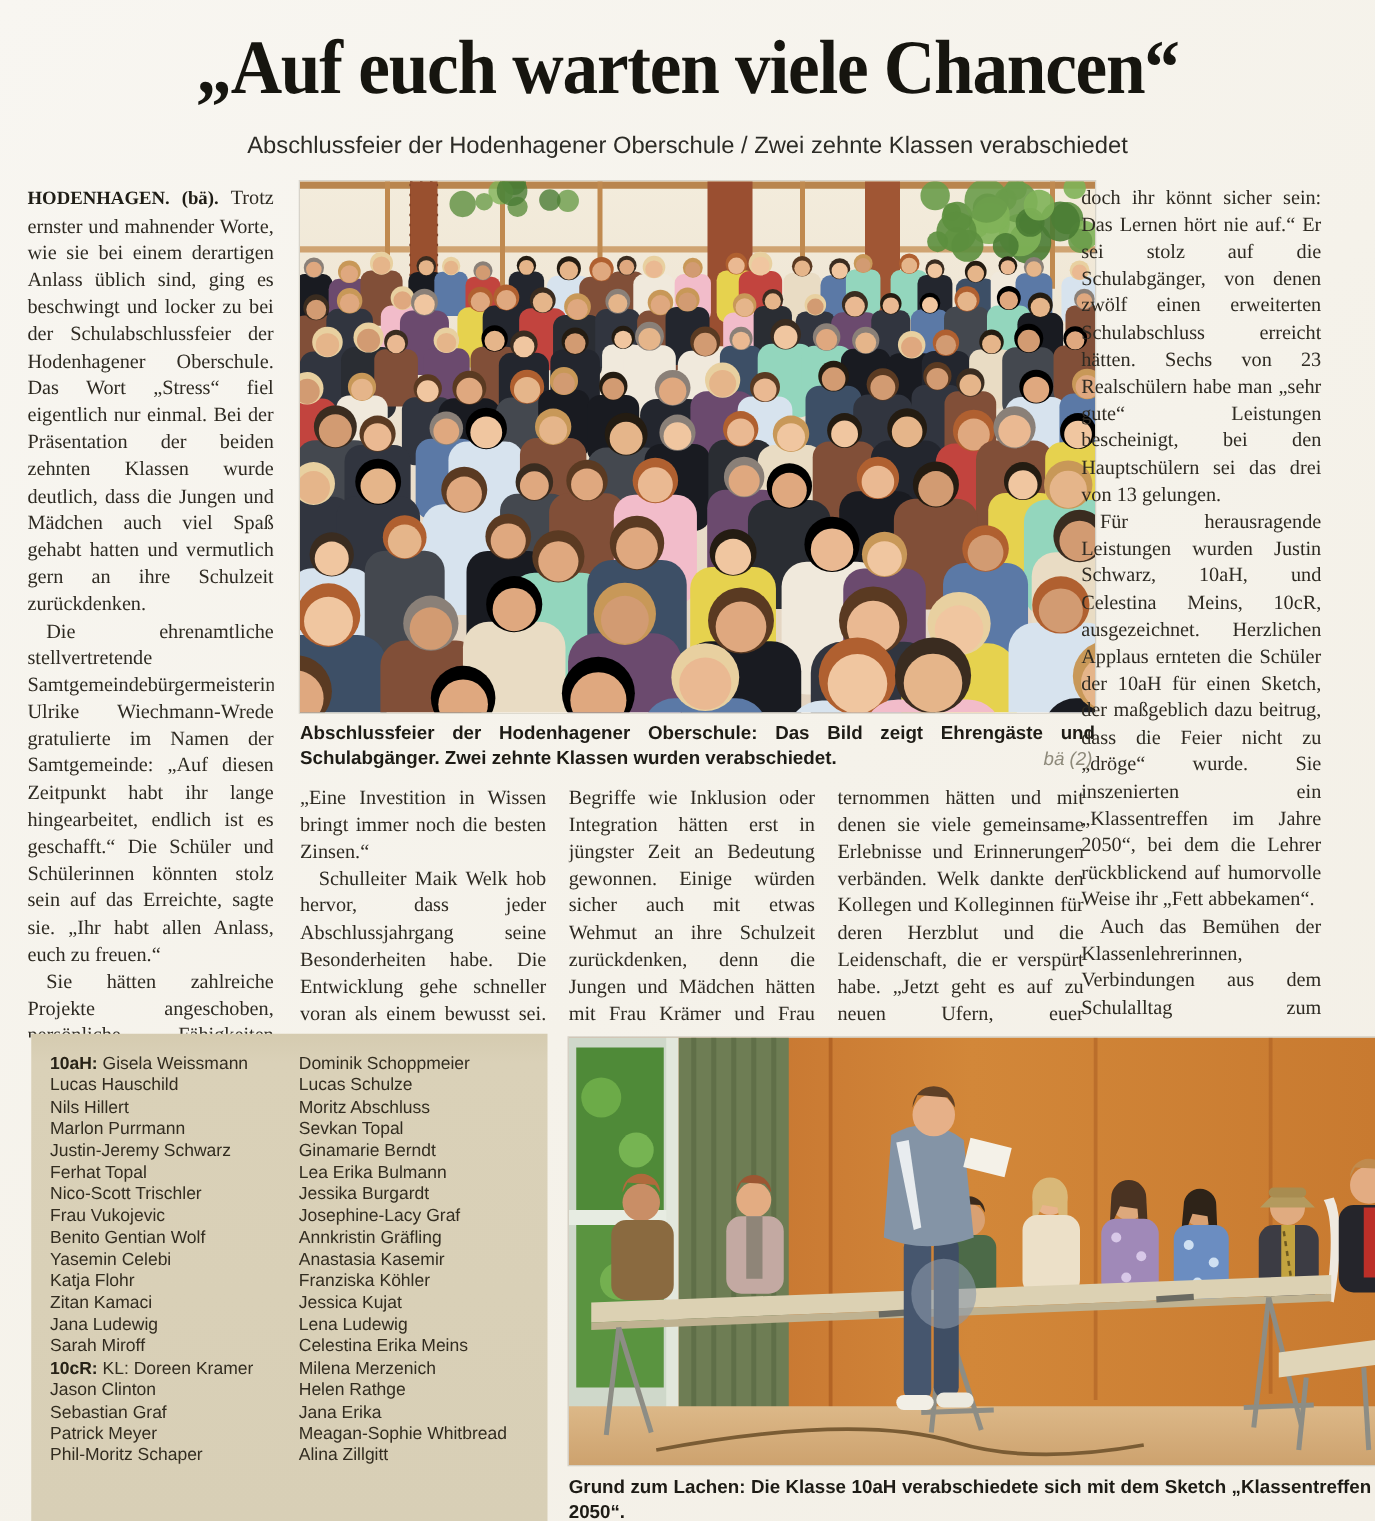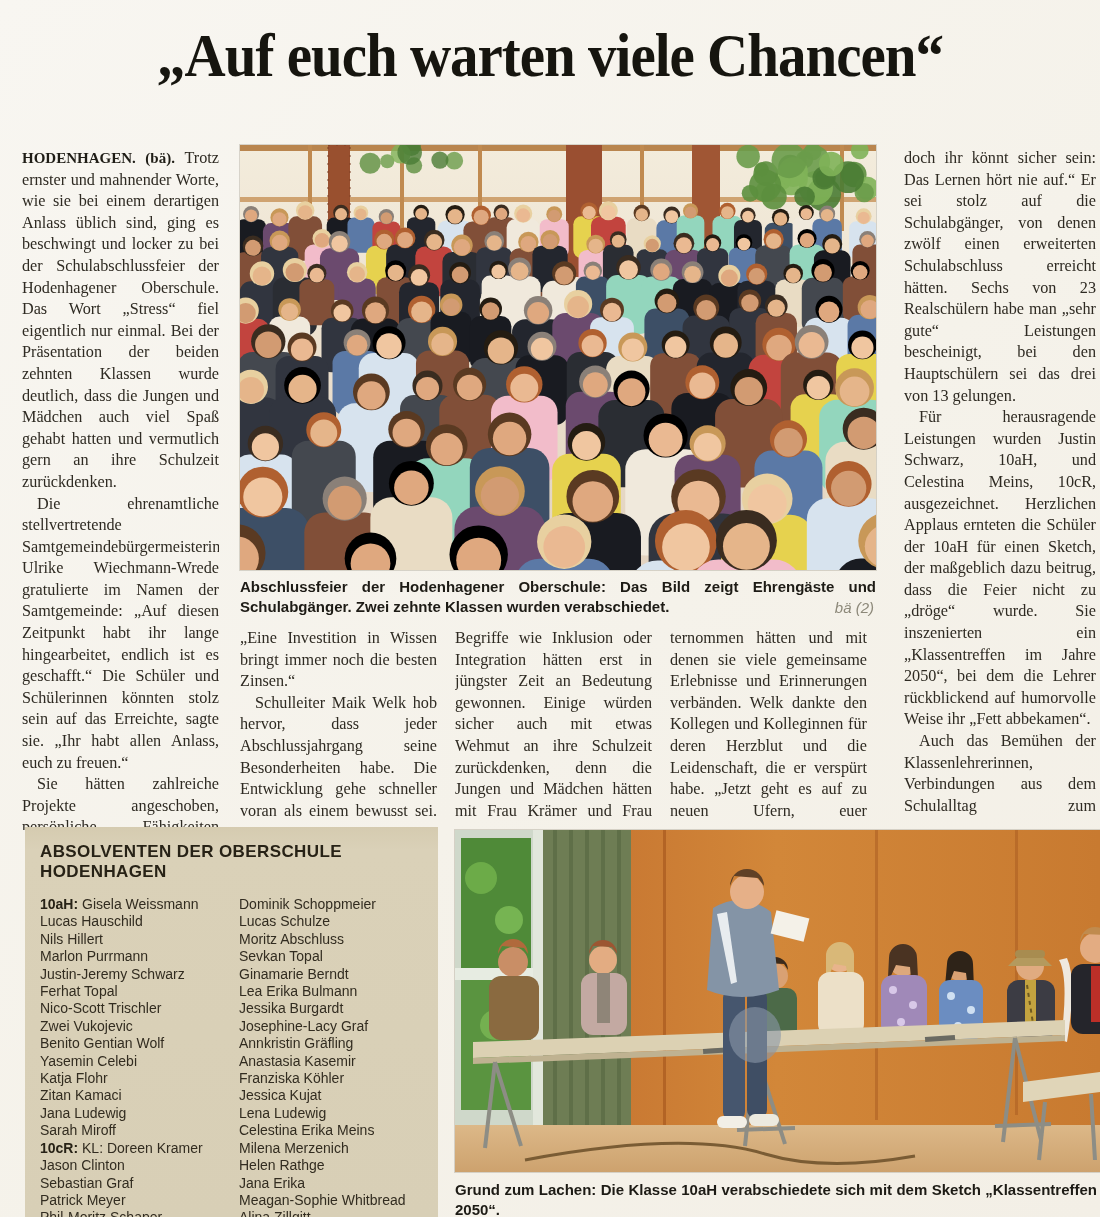--- a/index.html
+++ b/index.html
@@ -68,20 +68,21 @@
   .name-col { width: 200px; font-size: 14px; line-height: 17.4px; color: #322c20; font-weight: 500; }
   .name-col b { font-weight: 700; color: #272216; }
   .name-row { white-space: nowrap; }
 </style>
 </head>
 <body>
 
 <div id="page">
 
   <h1 class="headline">„Auf euch warten viele Chancen“</h1>
+  <div class="subheadline">Abschlussfeier der Hodenhagener Oberschule / Zwei zehnte Klassen verabschiedet</div>
 
   <div class="bodycol" style="left:22px; top:148px; height:682px;">
     <p><span class="dateline">HODENHAGEN.</span>&nbsp;<span class="dateline">(bä).</span>&nbsp;<span>Trotz ernster und mahnender Worte, wie sie bei einem derartigen Anlass üblich sind, ging es beschwingt und locker zu bei der Schulabschlussfeier der Hodenhagener Oberschule. Das Wort „Stress“ fiel eigentlich nur einmal. Bei der Präsentation der beiden zehnten Klassen wurde deutlich, dass die Jungen und Mädchen auch viel Spaß gehabt hatten und vermutlich gern an ihre Schulzeit zurückdenken.</span></p>
     <p class="indent">Die ehrenamtliche stellvertretende Samtgemeindebürgermeisterin Ulrike Wiechmann-Wrede gratulierte im Namen der Samtgemeinde: „Auf diesen Zeitpunkt habt ihr lange hingearbeitet, endlich ist es geschafft.“ Die Schüler und Schülerinnen könnten stolz sein auf das Erreichte, sagte sie. „Ihr habt allen Anlass, euch zu freuen.“</p>
     <p class="indent">Sie hätten zahlreiche Projekte angeschoben, persönliche Fähigkeiten entdeckt und entwickelt. Man habe eine gute Ausgangsposition geschaffen, doch mit dem Lernen sei es nicht vorbei, jetzt ginge es erst richtig los. „Auf euch warten viele Chancen.“ Sie schloss mit den Worten von Benjamin Franklin:</p>
   </div>
 
   <div class="photo-frame" style="left:240px; top:145px; width:636px; height:425px;">
     <svg id="crowd-svg" width="636" height="425" viewBox="0 0 636 425">
       <defs>
@@ -545,38 +546,37 @@
     <p>„Eine Investition in Wissen bringt immer noch die besten Zinsen.“</p>
     <p class="indent">Schulleiter Maik Welk hob hervor, dass jeder Abschlussjahrgang seine Besonderheiten habe. Die Entwicklung gehe schneller voran als einem bewusst sei. Er rief die schulische Entwicklung der letzten Jahre in Erinnerung.</p>
   </div>
   <div class="bodycol" style="left:455px; top:628px; height:196px;">
     <p>Begriffe wie Inklusion oder Integration hätten erst in jüngster Zeit an Bedeutung gewonnen. Einige würden sicher auch mit etwas Wehmut an ihre Schulzeit zurückdenken, denn die Jungen und Mädchen hätten mit Frau Krämer und Frau Weißmann zwei Klassenlehrerinnen gehabt, die mit ihnen viel un-</p>
   </div>
   <div class="bodycol" style="left:670px; top:628px; height:196px;">
     <p>ternommen hätten und mit denen sie viele gemeinsame Erlebnisse und Erinnerungen verbänden. Welk dankte den Kollegen und Kolleginnen für deren Herzblut und die Leidenschaft, die er verspürt habe. „Jetzt geht es auf zu neuen Ufern, euer Schulabschluss ist die Eintrittskarte für euer künftiges Leben,</p>
   </div>
 
-  <div class="bodycol" style="left:904px; top:148px; width:192px; height:668px;">
+  <div class="bodycol" style="left:865px; top:148px; width:192px; height:668px;">
     <p>doch ihr könnt sicher sein: Das Lernen hört nie auf.“ Er sei stolz auf die Schulabgänger, von denen zwölf einen erweiterten Schulabschluss erreicht hätten. Sechs von 23 Realschülern habe man „sehr gute“ Leistungen bescheinigt, bei den Hauptschülern sei das drei von 13 gelungen.</p>
     <p class="indent">Für herausragende Leistungen wurden Justin Schwarz, 10aH, und Celestina Meins, 10cR, ausgezeichnet. Herzlichen Applaus ernteten die Schüler der 10aH für einen Sketch, der maßgeblich dazu beitrug, dass die Feier nicht zu „dröge“ wurde. Sie inszenierten ein „Klassentreffen im Jahre 2050“, bei dem die Lehrer rückblickend auf humorvolle Weise ihr „Fett abbekamen“.</p>
     <p class="indent">Auch das Bemühen der Klassenlehrerinnen, Verbindungen aus dem Schulalltag zum Fernsehprogramm herzustellen, bot Anlass zum Schmunzeln oder gar Gelächter und kam gut an. Für die musikalische Umrahmung sorgten der Chor der 10cR mit einem zum Abschluss passenden Potpourri sowie Gwen Tonn am Piano. Am Ende des unterhaltsamen Nachmittags stand dann natürlich die Ausgabe der Zeugnisse.</p>
   </div>
 
   <div id="grad-box">
-    <h2>ABSOLVENTEN DER OBERSCHULE HODENHAGEN</h2>
     <div class="name-cols">
       <div class="name-col">
           <div class="name-row"><b>10aH: </b>Gisela Weissmann</div>
           <div class="name-row">Lucas Hauschild</div>
           <div class="name-row">Nils Hillert</div>
           <div class="name-row">Marlon Purrmann</div>
           <div class="name-row">Justin-Jeremy Schwarz</div>
           <div class="name-row">Ferhat Topal</div>
           <div class="name-row">Nico-Scott Trischler</div>
-          <div class="name-row">Zwei Vukojevic</div>
+          <div class="name-row">Frau Vukojevic</div>
           <div class="name-row">Benito Gentian Wolf</div>
           <div class="name-row">Yasemin Celebi</div>
           <div class="name-row">Katja Flohr</div>
           <div class="name-row">Zitan Kamaci</div>
           <div class="name-row">Jana Ludewig</div>
           <div class="name-row">Sarah Miroff</div>
           <div class="name-row"><b>10cR: </b>KL: Doreen Kramer</div>
           <div class="name-row">Jason Clinton</div>
           <div class="name-row">Sebastian Graf</div>
           <div class="name-row">Patrick Meyer</div>

